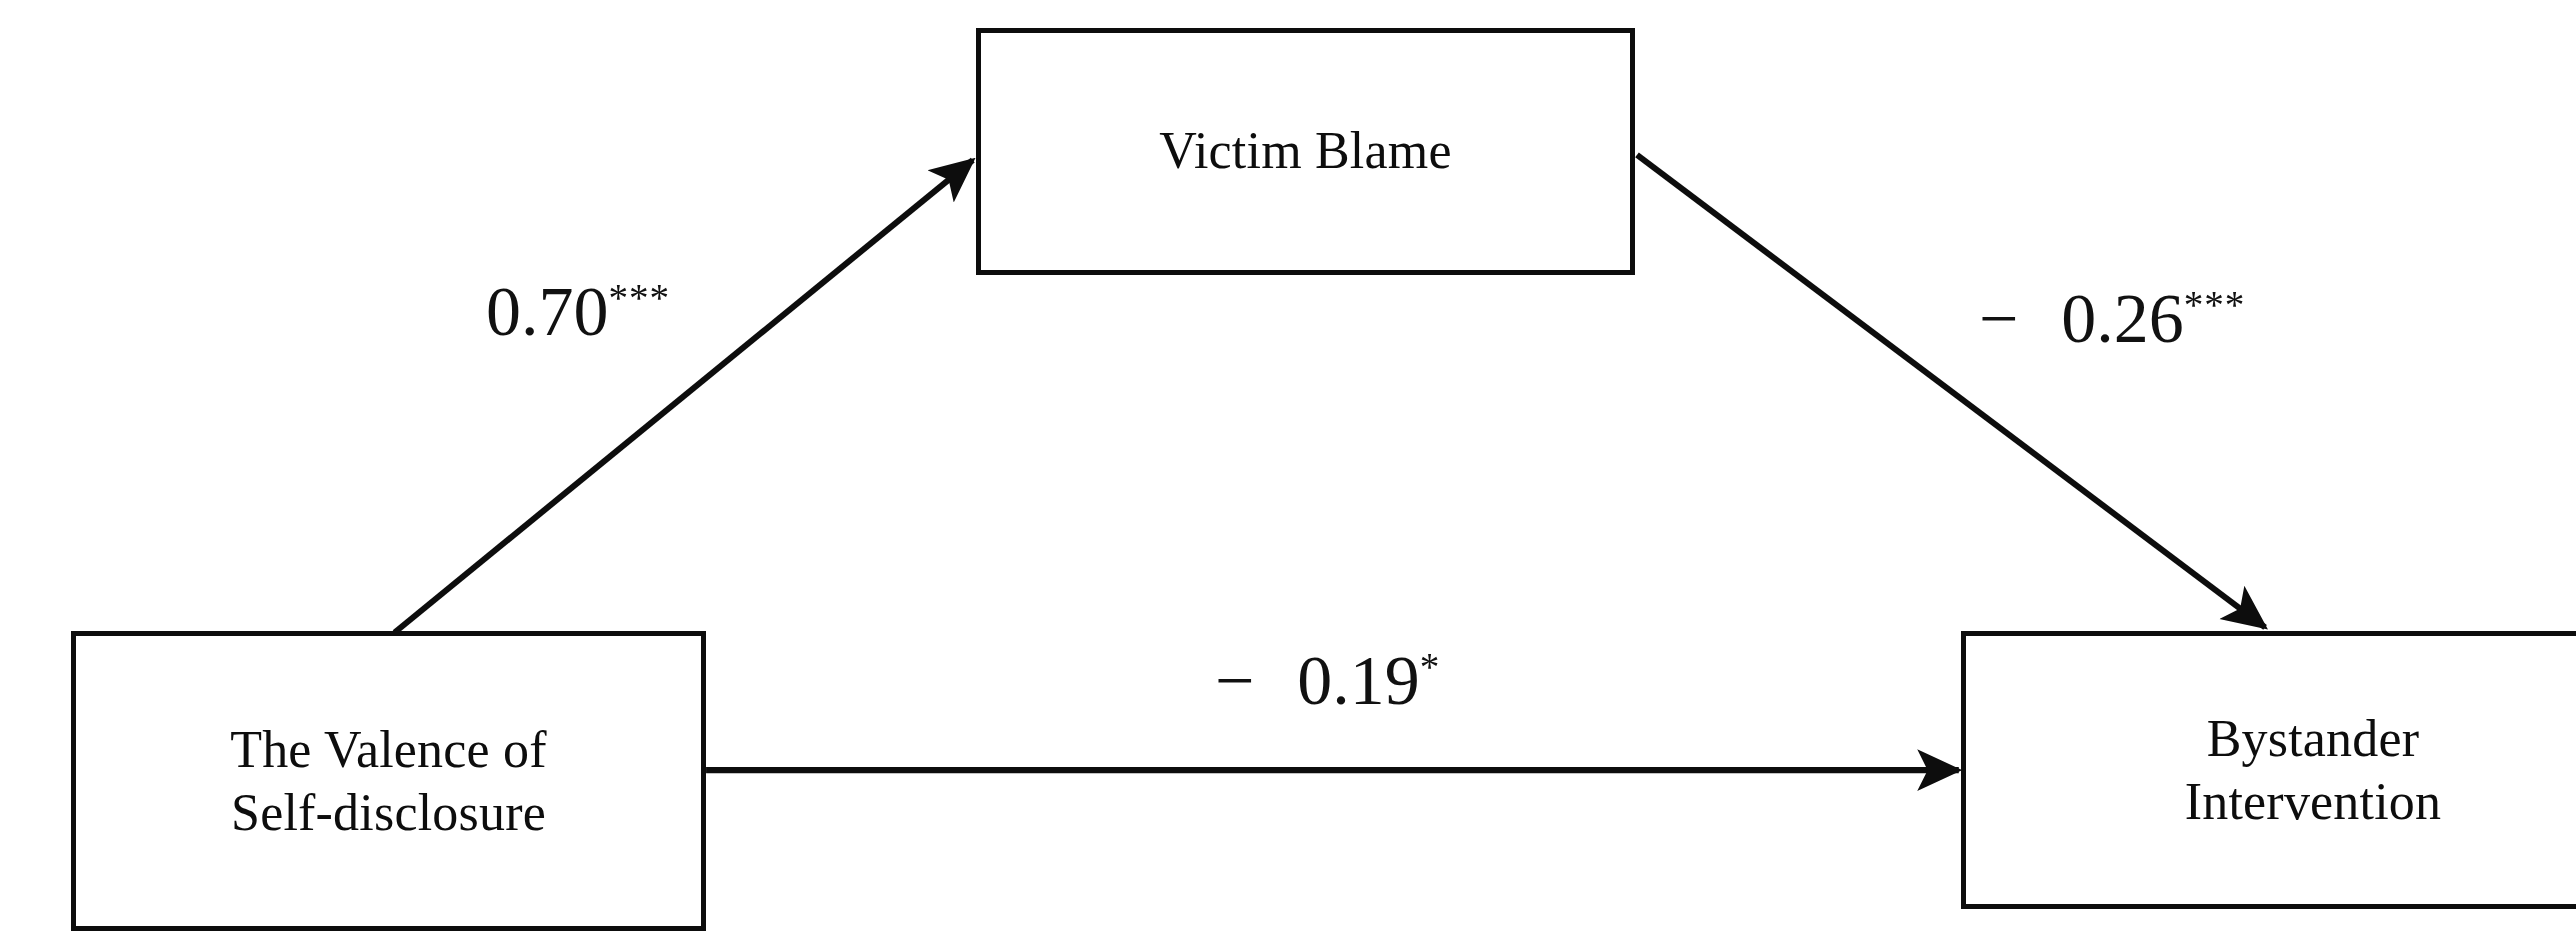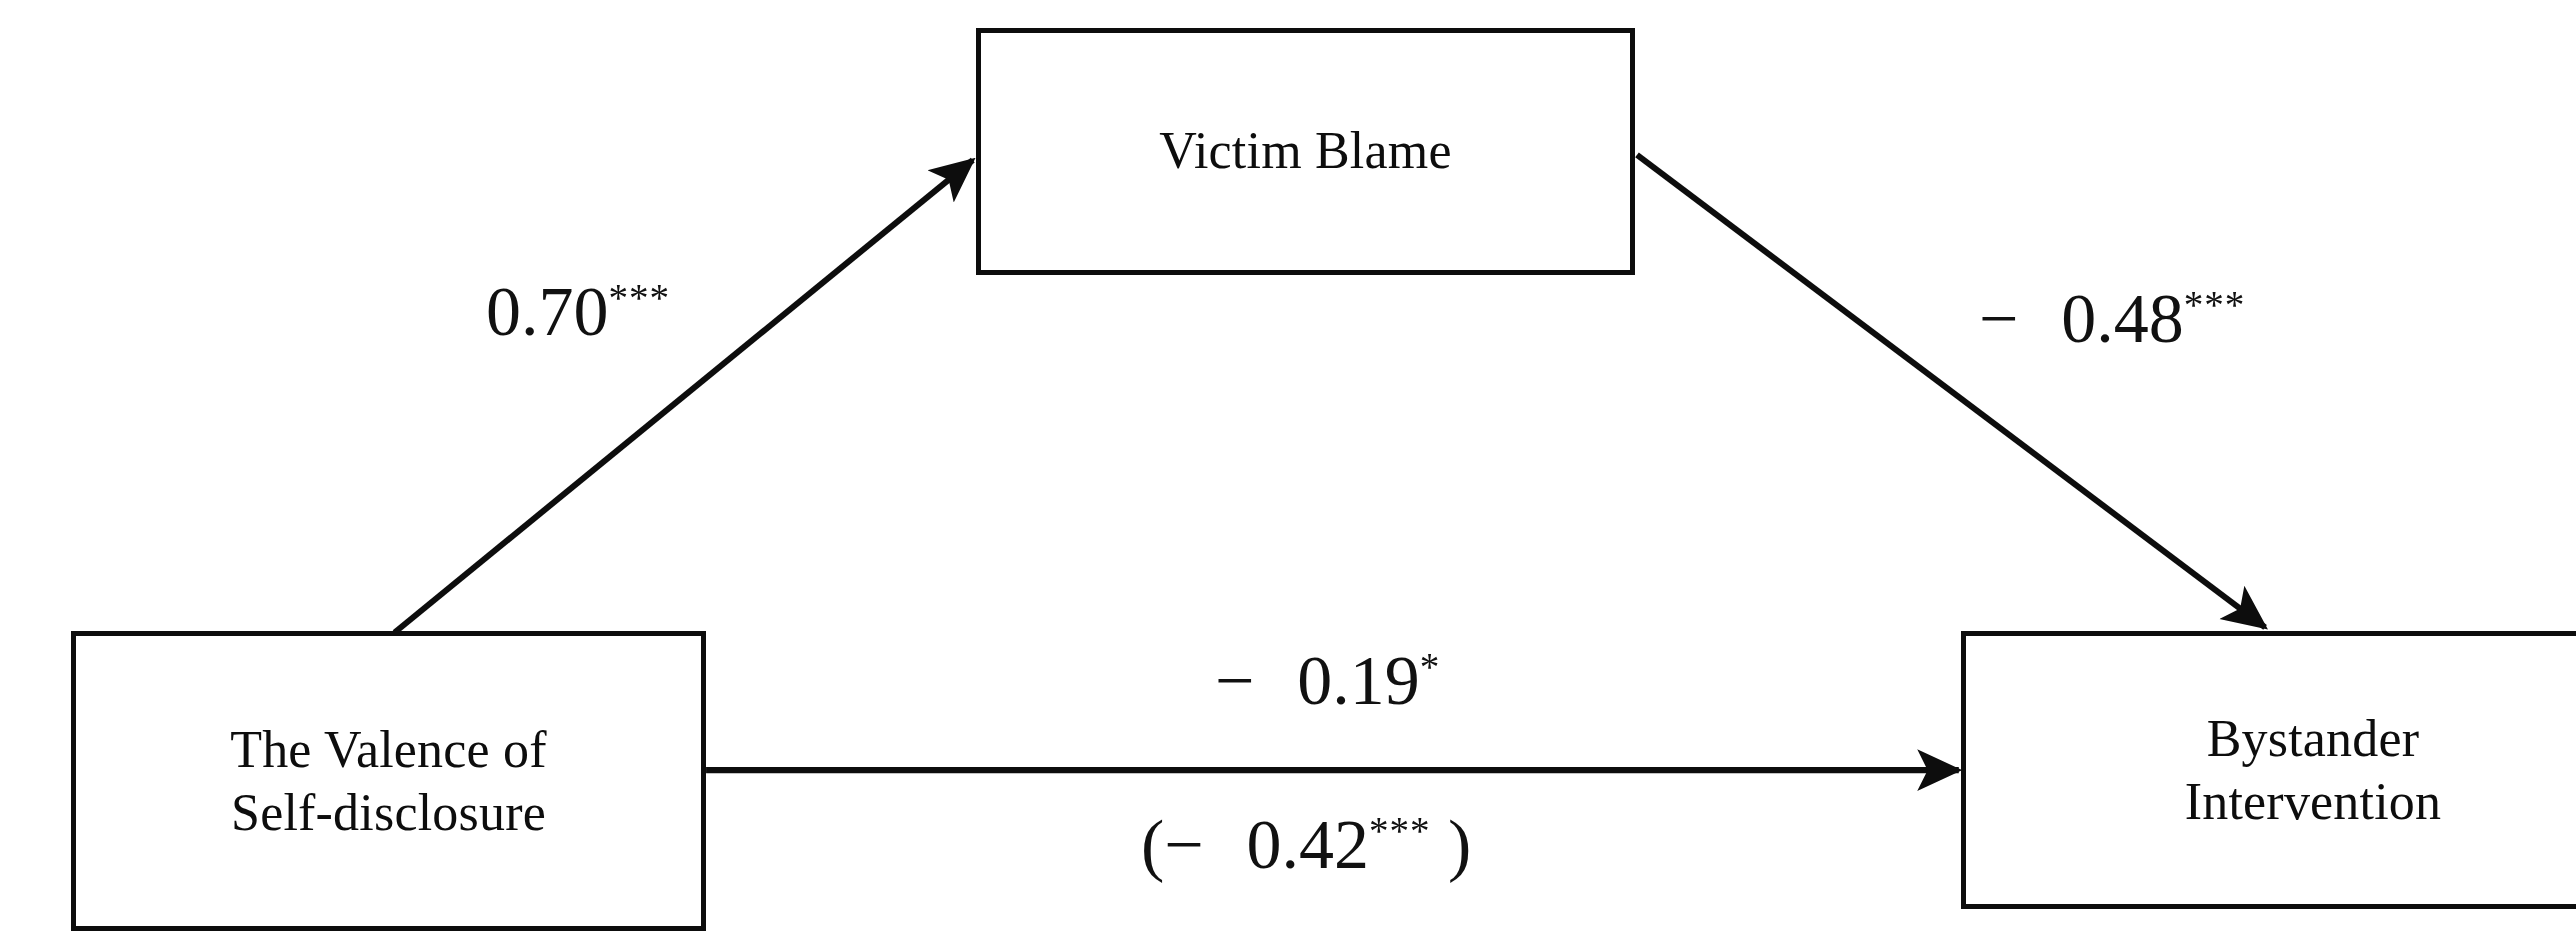--- a/index.html
+++ b/index.html
@@ -122,25 +122,22 @@
   <div class="node-box" id="box-bystander">
     <span class="node-label">Bystander
 Intervention</span>
   </div>
 
   <div class="coef-label" id="label-a">
     <span class="minus"></span><span>0.70</span><sup>***</sup>
   </div>
 
   <div class="coef-label" id="label-b">
-    <span class="minus">− </span><span>0.48</span><sup>***</sup>
+    <span class="minus">− </span><span>0.26</span><sup>***</sup>
   </div>
 
   <div class="coef-label" id="label-c">
     <span class="minus">− </span><span>0.19</span><sup>*</sup>
   </div>
 
-  <div class="coef-label" id="label-c2">
-    <span>(</span><span class="minus">− </span><span>0.42</span><sup>***</sup><span> )</span>
-  </div>
 
 </div>
 
 
 </body></html>

